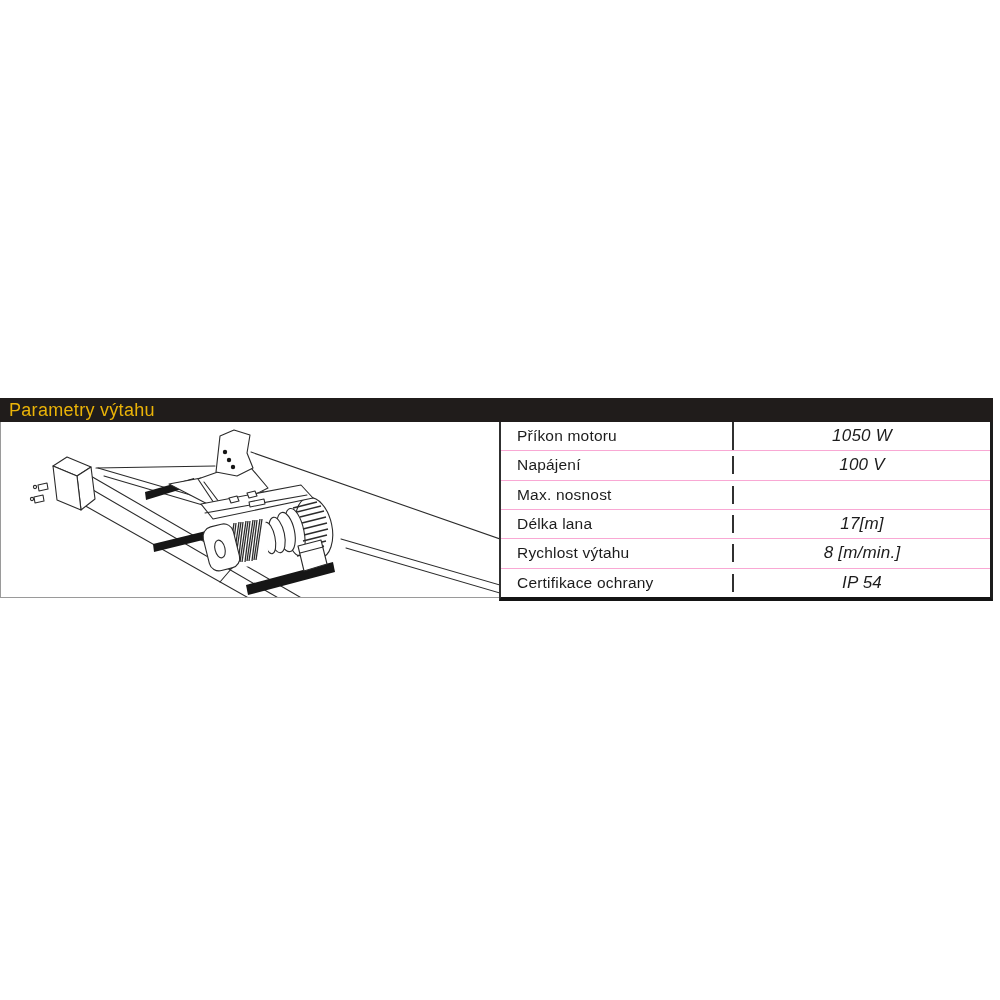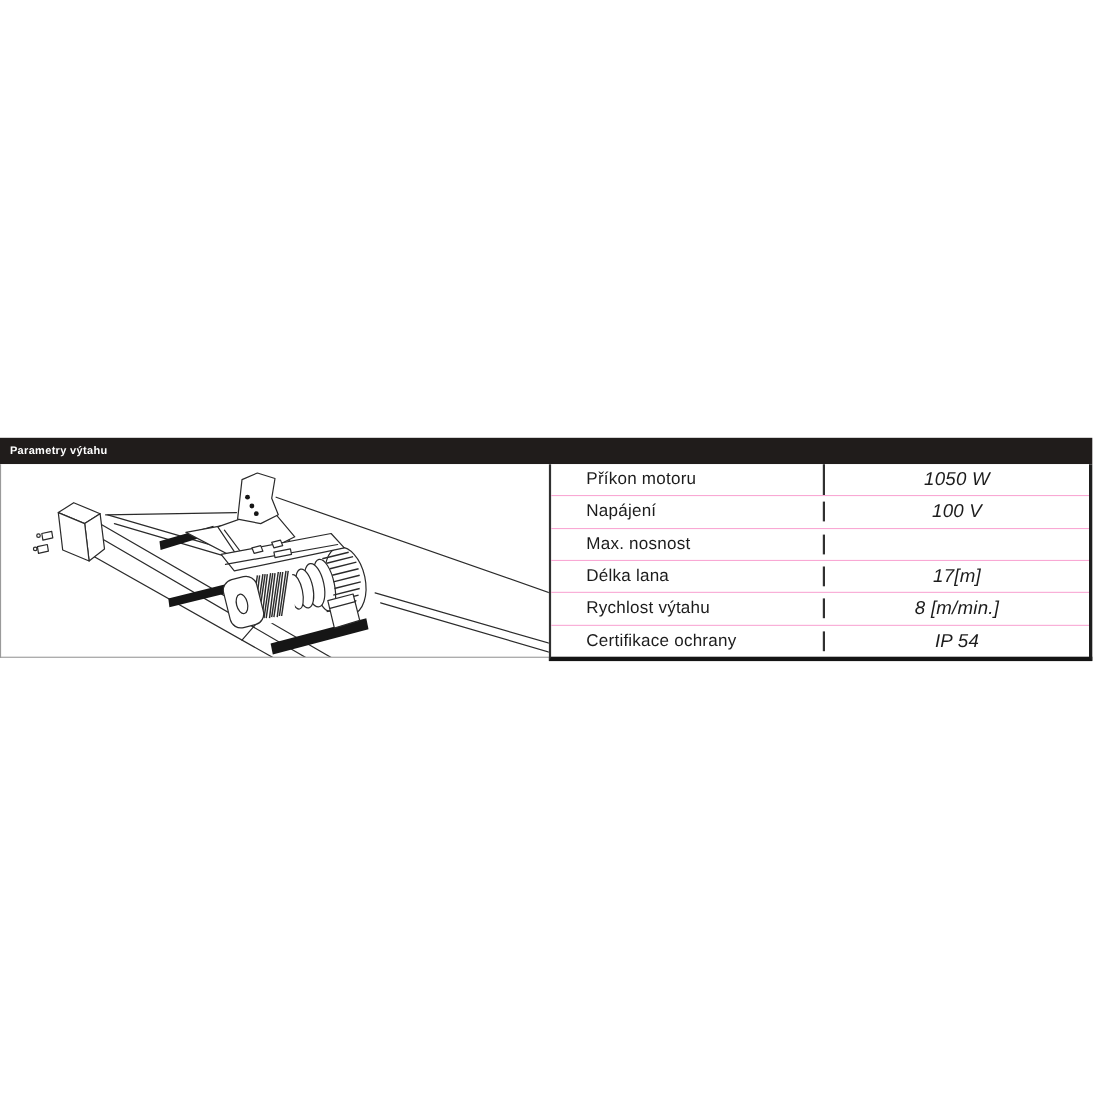--- a/index.html
+++ b/index.html
@@ -11,26 +11,26 @@
     overflow: hidden;
   }
   .panel {
     position: absolute;
     left: 0; top: 398px;
     width: 993px;
   }
   .panel-header {
     height: 24px;
     background: #201c1b;
-    color: #ffffff;
+    color: #eab308;
     display: flex;
     align-items: center;
     padding-left: 9px;
-    font-size: 10px;
-    font-weight: 700;
+    font-size: 18px;
+    font-weight: 400;
     letter-spacing: 0.3px;
   }
   .panel-body {
     display: flex;
     align-items: stretch;
   }
   .drawing-box {
     width: 499px;
     height: 176px;
     border-left: 1px solid #9a9a9a;
@@ -61,21 +61,20 @@
     align-items: center;
     font-size: 15.5px;
     color: #1c1c1c;
     letter-spacing: 0.2px;
   }
   .td.label {
     width: 233px;
     flex: none;
     padding-left: 16px;
     border-right: 2px solid #303030;
-    margin-left: 16px;
   }
   .td.value {
     flex: 1;
     justify-content: center;
     font-size: 17px;
     font-style: italic;
   }
   svg .ln { stroke: #2b2b2b; stroke-width: 1.1; fill: none; stroke-linecap: round; stroke-linejoin: round; }
   svg .wh { stroke: #2b2b2b; stroke-width: 1.1; fill: #ffffff; stroke-linejoin: round; }
   svg .blk { fill: #161616; stroke: none; }

